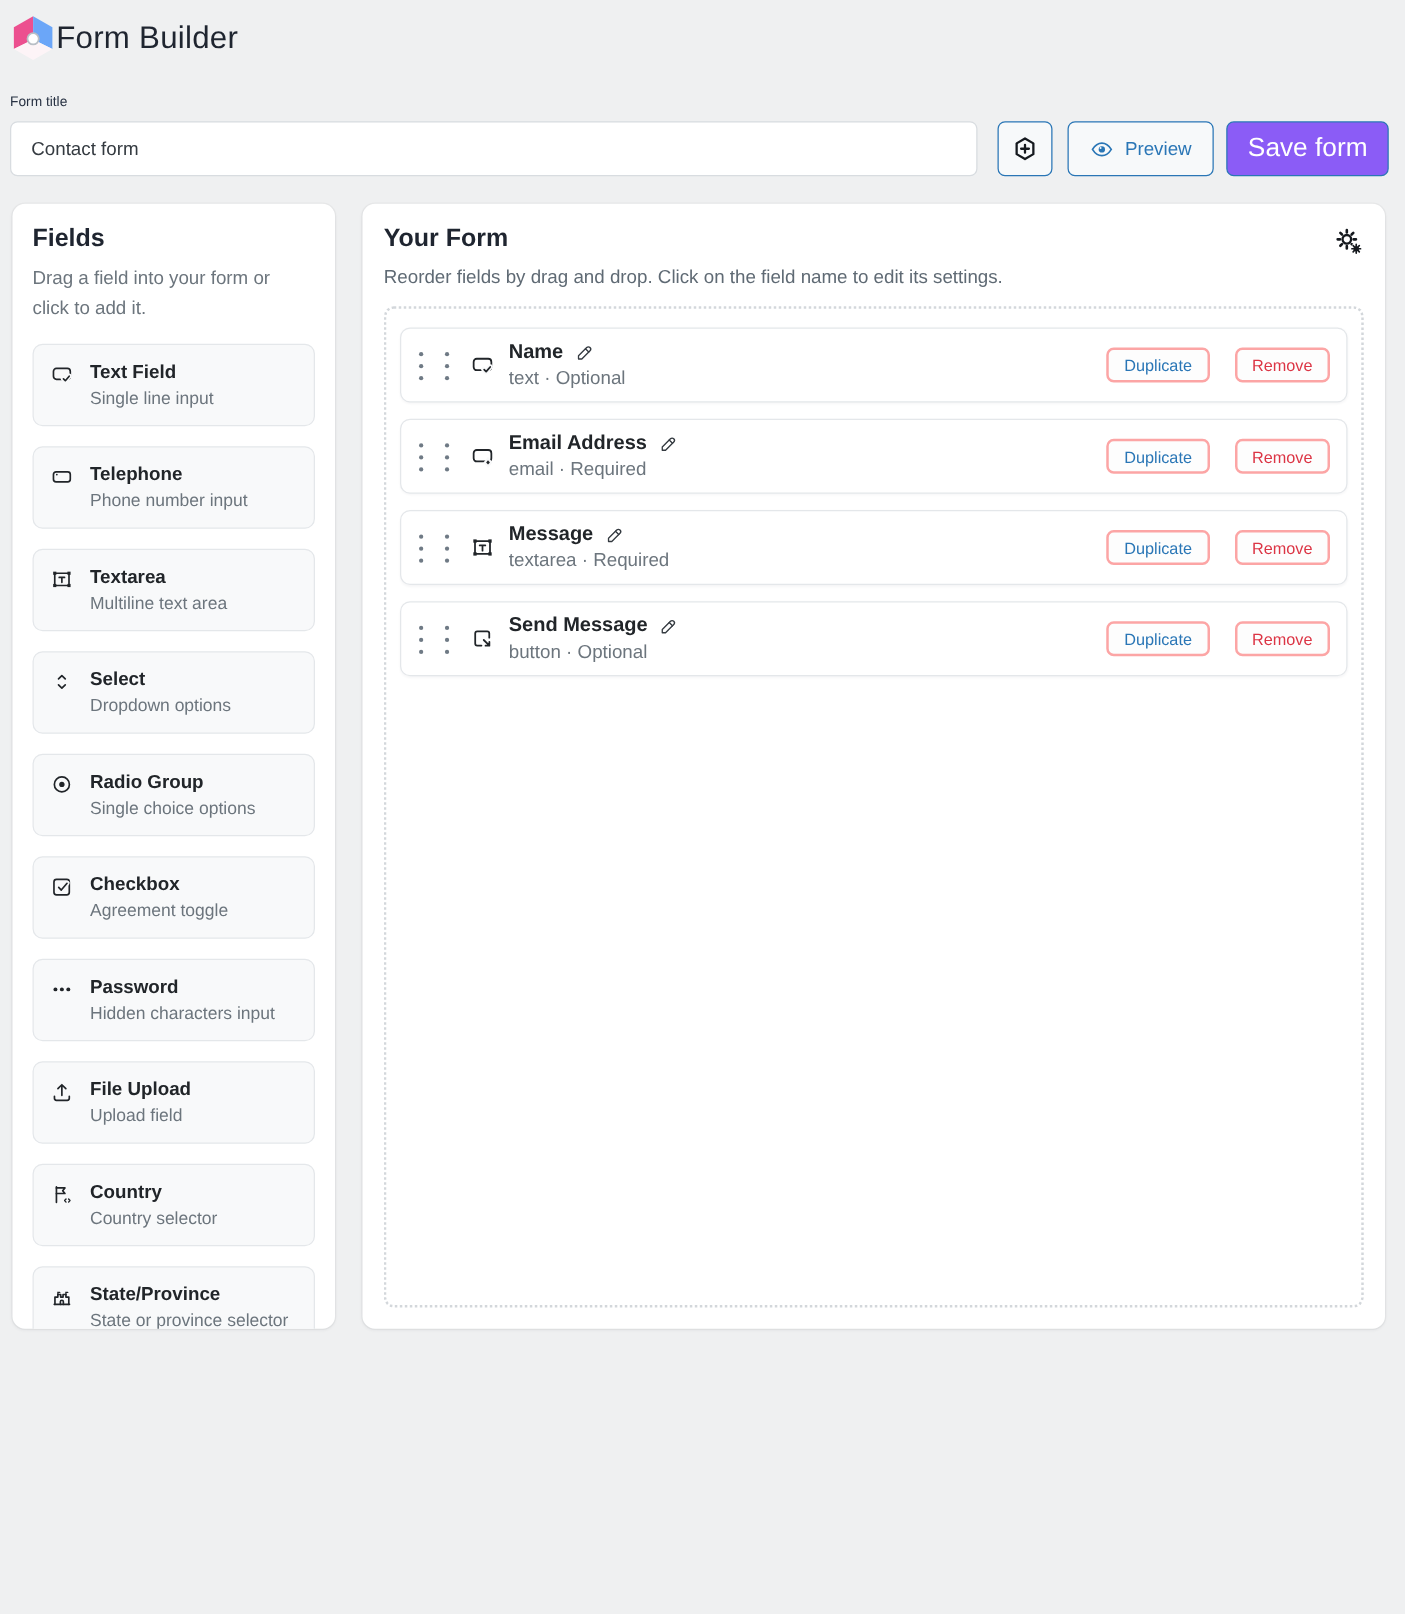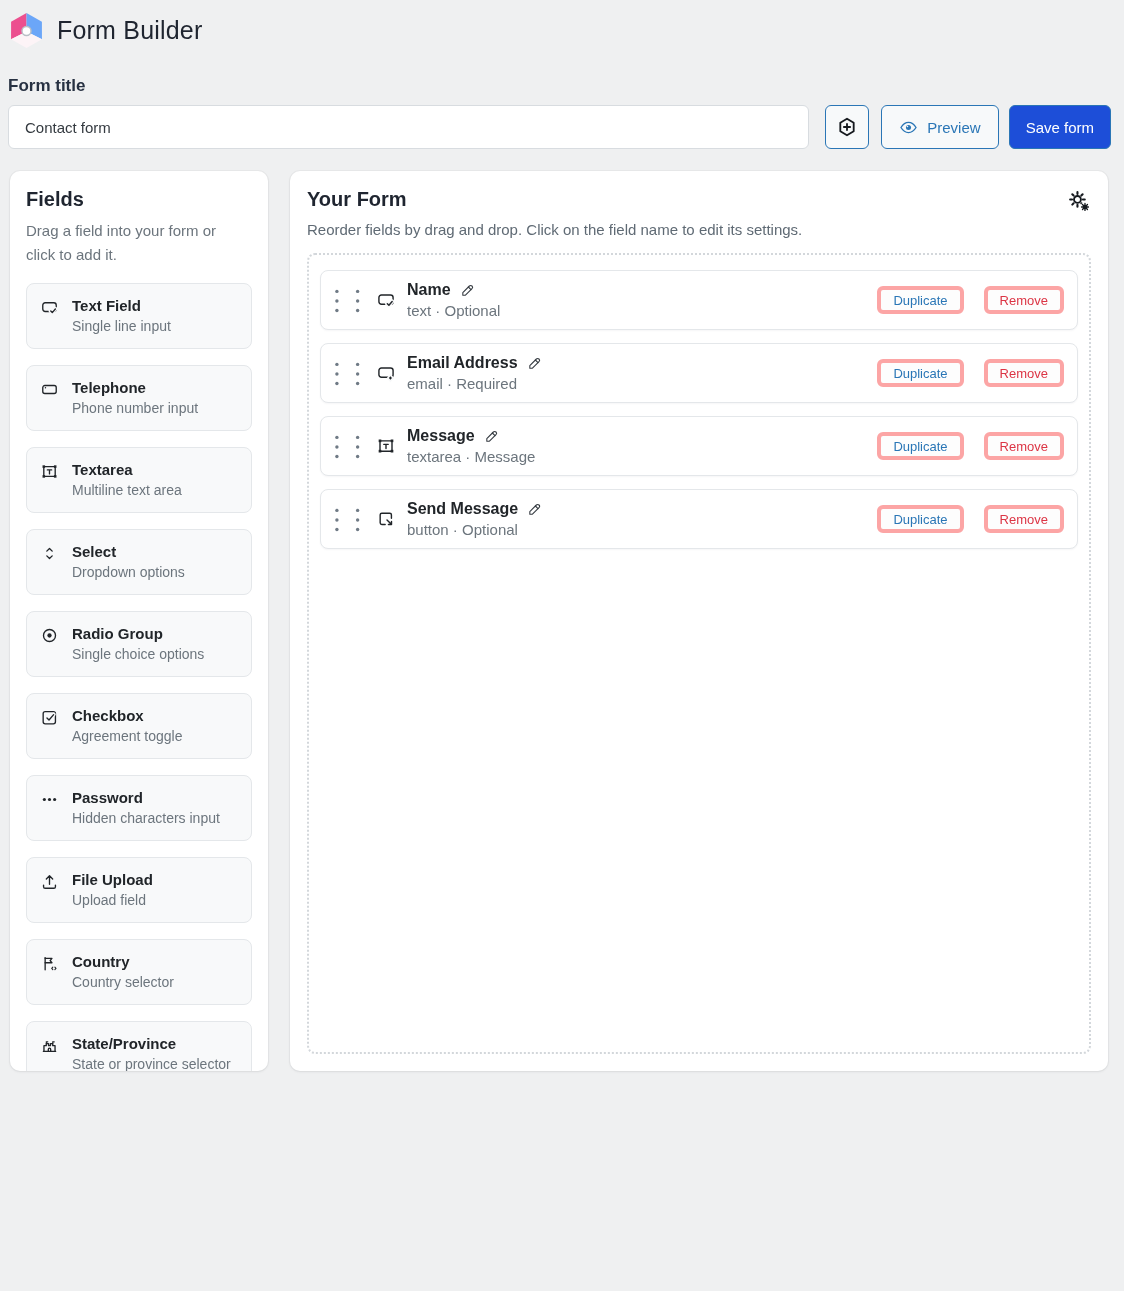--- a/index.html
+++ b/index.html
@@ -7,45 +7,45 @@
   body {
     background:#eff0f1;
     font-family:"Liberation Sans", sans-serif;
     color:#212529;
     overflow:hidden;
     position:relative;
   }
   svg { display:block; }
 
   
-  .app-header { display:flex; align-items:center; gap:12px; padding:12px 8px 0 8px; }
+  .app-header { display:flex; align-items:center; padding:12px 8px 0 8px; }
   .logo { width:37px; height:37px; }
   .app-title { font-size:25px; font-weight:400; color:#1f2530; letter-spacing:.2px; }
 
   
-  .form-title-label { margin:27px 8px 9px 8px; font-size:17px; font-weight:700; color:#273142; }
+  .form-title-label { margin:27px 8px 9px 8px; font-size:11px; font-weight:400; color:#273142; }
   .controls-row { display:flex; align-items:flex-end; padding:0 13px 0 8px; height:44px; }
   .title-input {
     flex:1; height:44px; border:1px solid #d8dce0; border-radius:6px;
     padding:0 16px; font-size:15px; color:#343a40; background:#fff; outline:none;
     font-family:"Liberation Sans", sans-serif;
   }
   .icon-btn {
     width:44px; height:44px; margin-left:16px; border:1px solid #2a76b6; border-radius:6px;
     background:#f7f9fa; display:flex; align-items:center; justify-content:center;
     color:#15191e; cursor:pointer;
   }
   .preview-btn {
     margin-left:12px; height:44px; padding:0 17px; border:1px solid #2a76b6; border-radius:6px;
     background:#f7f9fa; color:#2a76b6; font-size:15px; display:flex; align-items:center; gap:9px;
     cursor:pointer; font-family:"Liberation Sans", sans-serif;
   }
   .save-btn {
     margin-left:10px; height:44px; padding:0 16px; border:1px solid #2a76b6; border-radius:6px;
-    background:#1d4ed8; color:#ffffff; font-size:15px; cursor:pointer;
+    background:#8b5cf6; color:#ffffff; font-size:21px; cursor:pointer;
     font-family:"Liberation Sans", sans-serif;
   }
 
   
   .panels-row { display:flex; align-items:stretch; gap:22px; padding:0 16px 0 10px; margin-top:22px; height:900px; }
   .panel {
     background:#fff; border-radius:10px;
     box-shadow:0 1px 3px rgba(20,30,40,.07), 0 0 0 1px rgba(20,30,40,.03);
   }
   .fields-panel { width:258px; padding:17px 16px; overflow:hidden; }
@@ -78,21 +78,21 @@
   .grip { width:34px; height:30px; color:#6f7a85; cursor:grab; flex:none; }
   .row-icon { width:20px; height:20px; color:#212529; margin:0 11px 0 12px; flex:none; }
   .row-text { display:flex; flex-direction:column; justify-content:center; }
   .row-name-line { display:flex; align-items:center; gap:9px; }
   .row-name { font-size:16px; font-weight:700; color:#212529; cursor:pointer; }
   .edit-ic { width:15px; height:15px; color:#343a40; cursor:pointer; }
   .row-meta { font-size:15px; color:#6c757d; margin-top:3px; }
   .row-spacer { flex:1; }
   .dup-btn, .rem-btn {
     height:28px; padding:0 12px; font-size:13px; border-radius:6px; background:#fdfdfd;
-    border:4px solid #fca5a5; cursor:pointer; font-family:"Liberation Sans", sans-serif;
+    border:2px solid #fca5a5; cursor:pointer; font-family:"Liberation Sans", sans-serif;
   }
   .dup-btn { color:#2a76b6; }
   .rem-btn { color:#dc3545; margin-left:20px; }
 </style>
 </head>
 <body>
 
 <div class="app-header">
   <svg class="logo" viewBox="0 0 36 36">
     <polygon points="18,1 3,9.5 3,26.5 18,19" fill="#ec4f8f"></polygon>
@@ -370,21 +370,21 @@
      <span class="row-text">
        <span class="row-name-line">
          <span class="row-name">Message</span>
          <span class="edit-ic">
                 <svg viewBox="0 0 24 24">
                   <path d="M4.5 19.5 h4.2 L19.2 9 a2.2 2.2 0 0 0-4.2-4.2 L4.5 15.3 z" fill="none" stroke="currentColor" stroke-width="1.7" stroke-linecap="round" stroke-linejoin="round"></path>
      <path d="M13.4 6.4 l4.2 4.2" fill="none" stroke="currentColor" stroke-width="1.7" stroke-linecap="round" stroke-linejoin="round"></path>
                 </svg>
               </span>
        </span>
-       <span class="row-meta">textarea · Message</span>
+       <span class="row-meta">textarea · Required</span>
      </span>
      <span class="row-spacer"></span>
      <button class="dup-btn">Duplicate</button>
      <button class="rem-btn">Remove</button>
         </div>
         <div class="form-row">
           <span class="grip">
             <svg viewBox="0 0 32 30">
               <circle cx="6.5" cy="6" r="1.6" fill="currentColor"></circle>
               <circle cx="6.5" cy="15" r="1.6" fill="currentColor"></circle>

